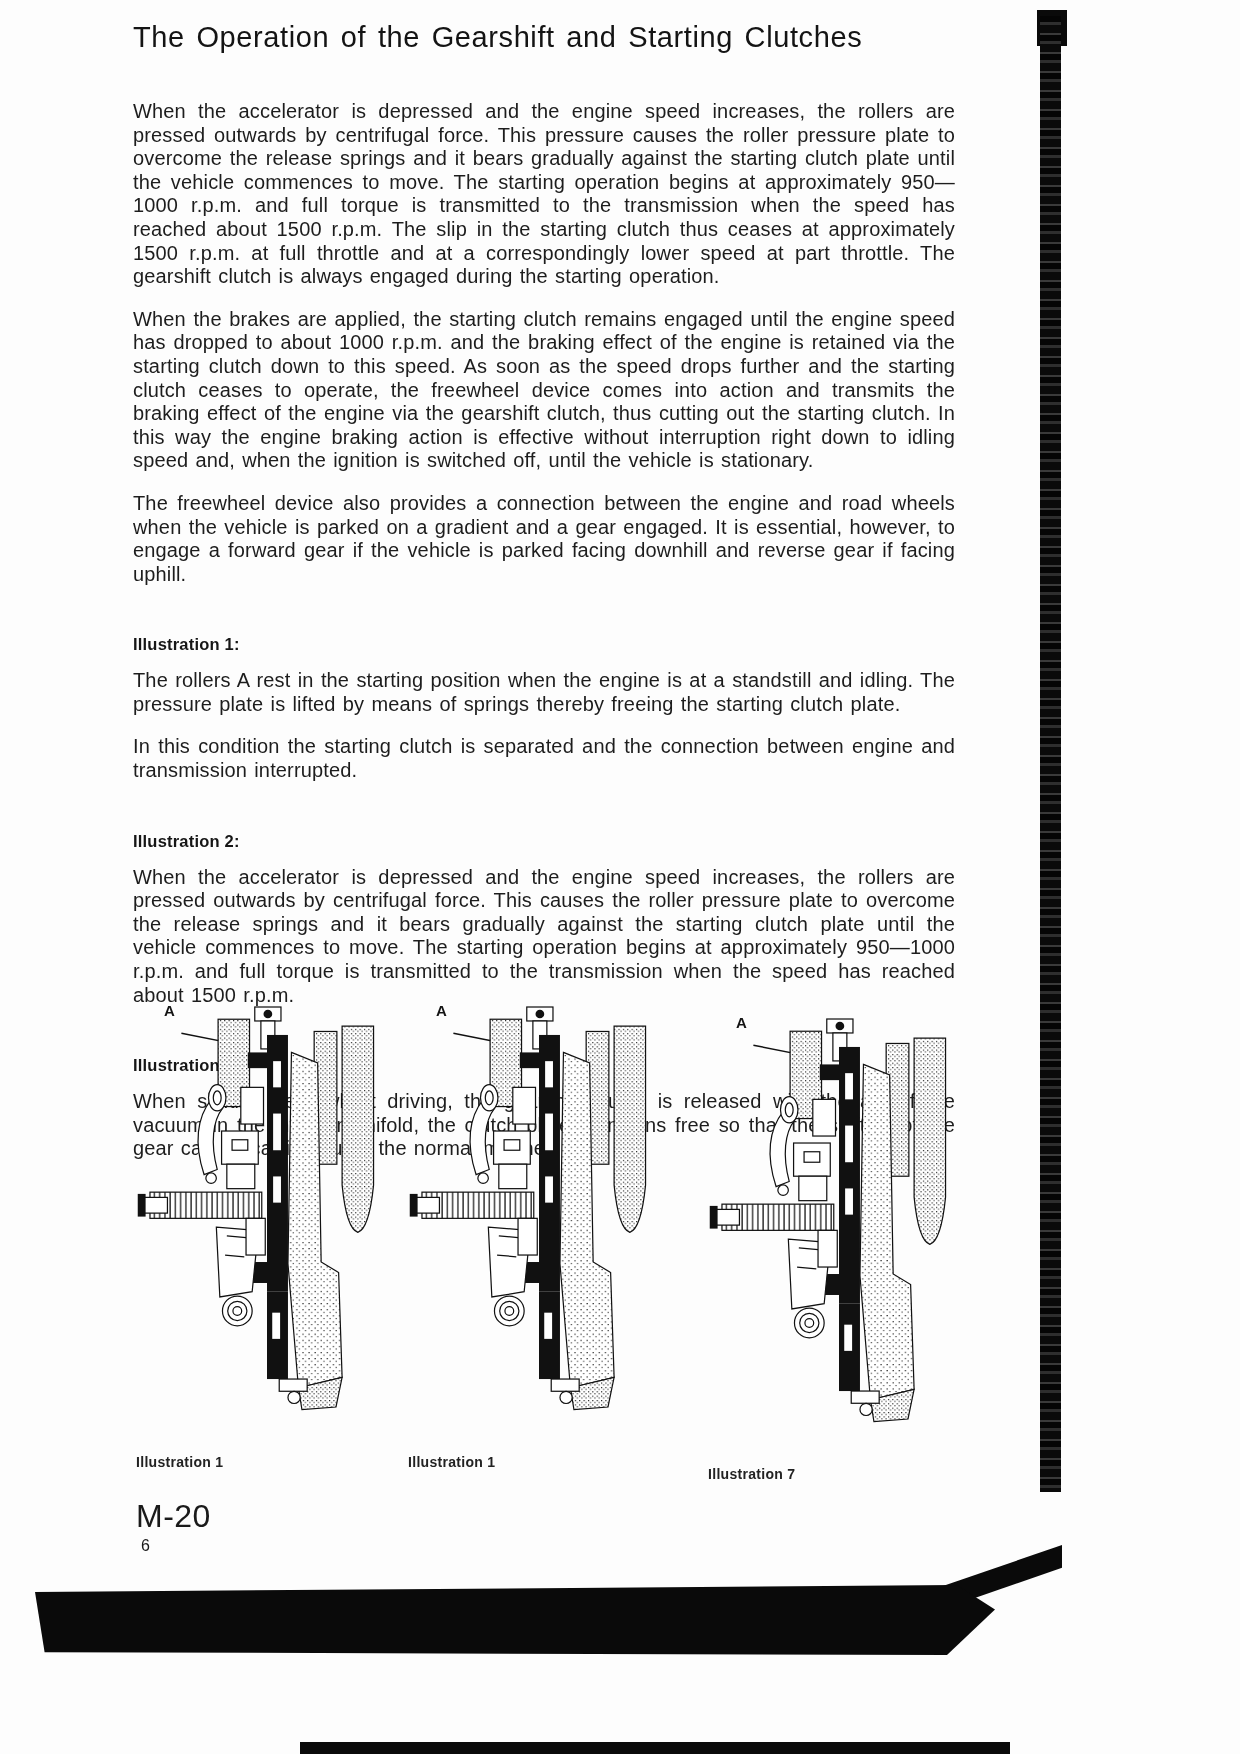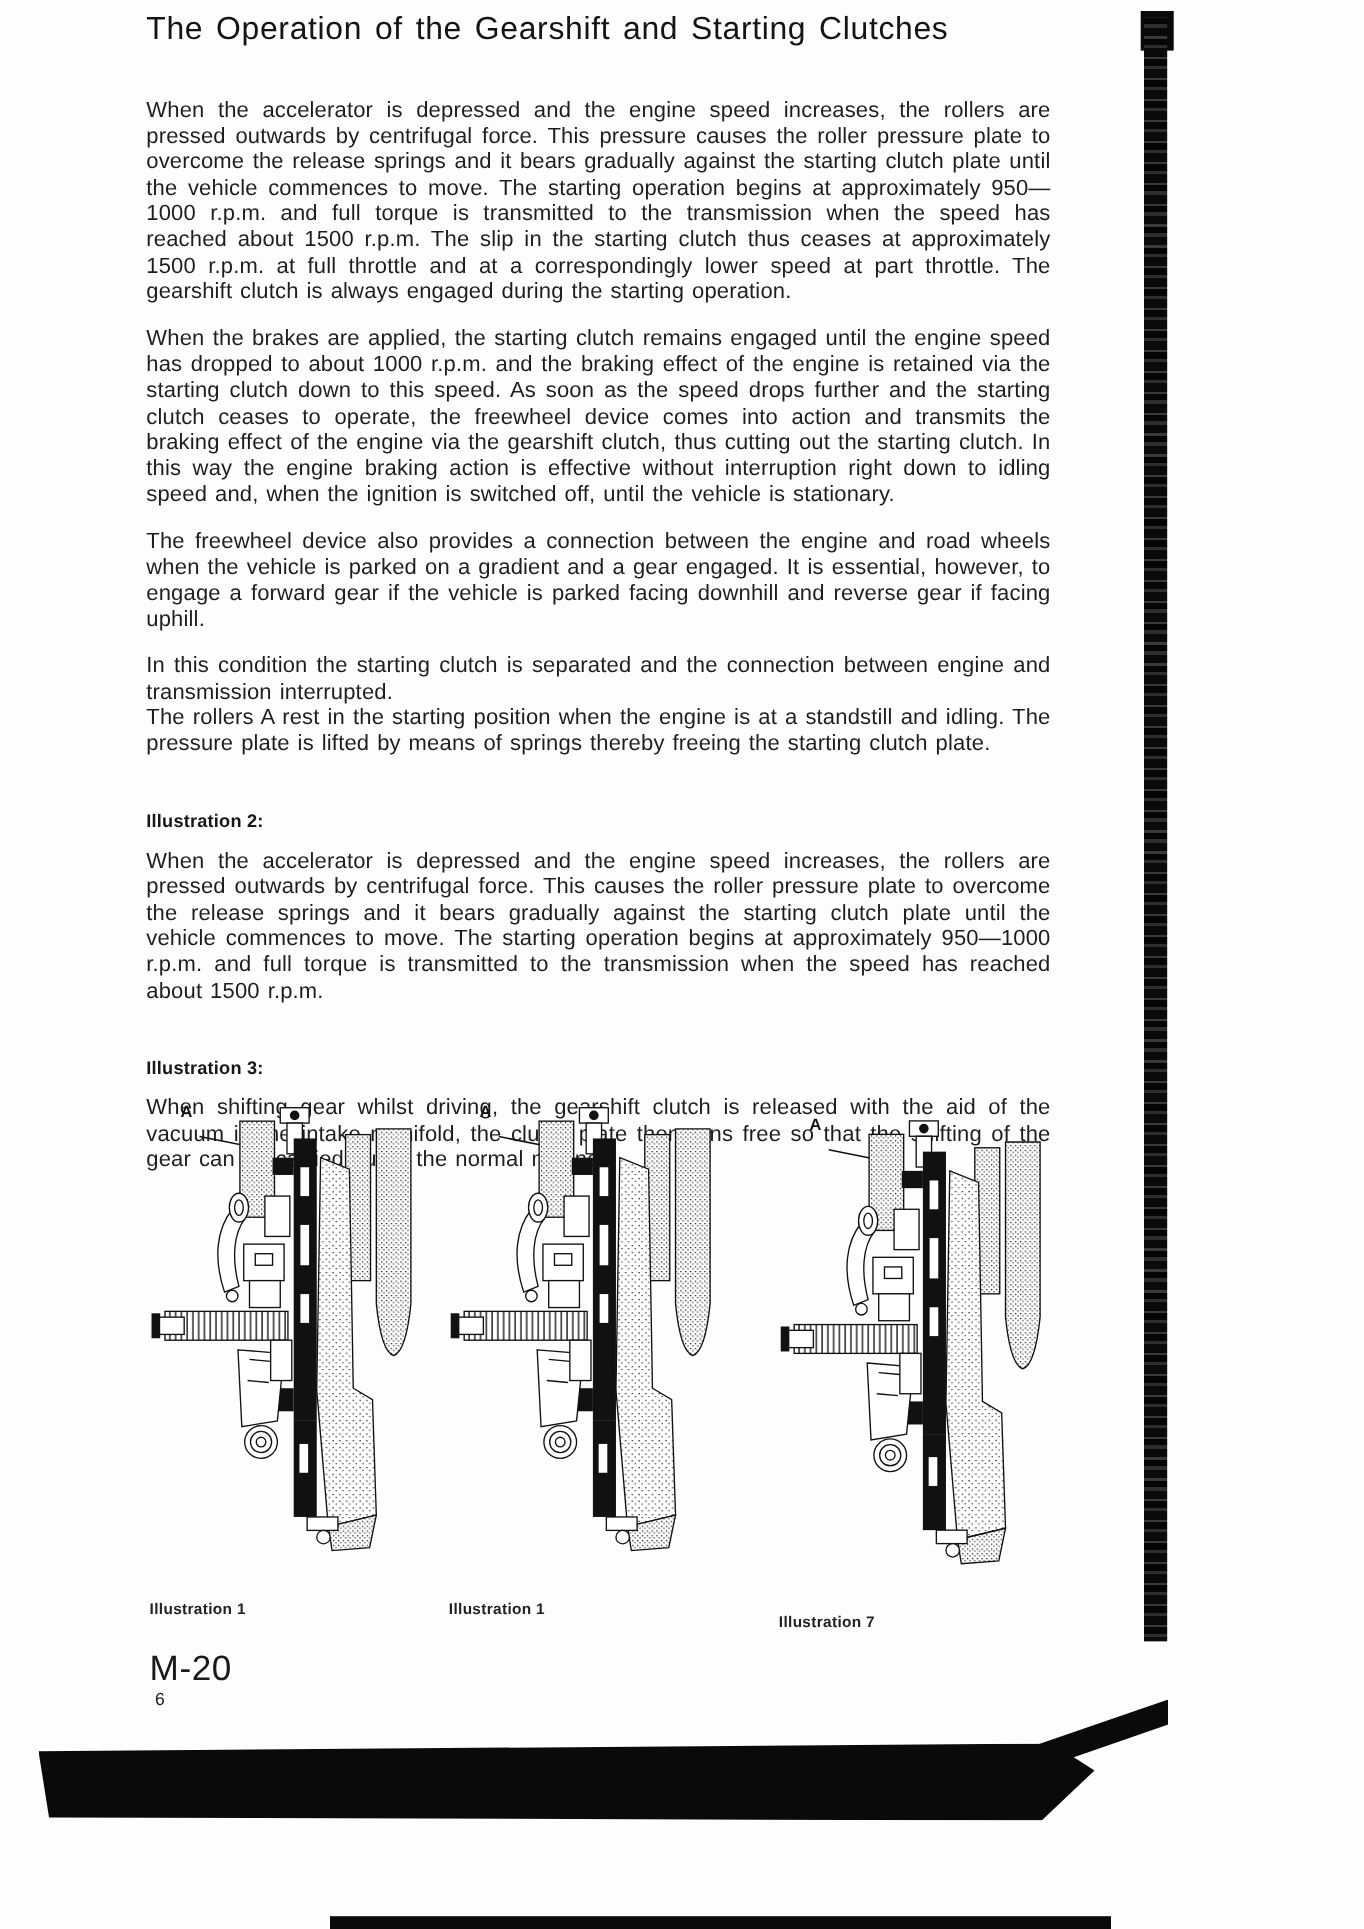--- a/index.html
+++ b/index.html
@@ -9,21 +9,21 @@
     width: 1240px;
     height: 1754px;
     background: #fdfdfd;
     font-family: "Liberation Sans", sans-serif;
     color: #1b1b1b;
     overflow: hidden;
   }
   .content {
     position: absolute;
     left: 133px;
-    top: 10px;
+    top: 21px;
     width: 822px;
   }
   h1.title {
     font-size: 29px;
     font-weight: 500;
     letter-spacing: 0.6px;
     word-spacing: 3px;
     color: #141414;
     margin-bottom: 46px;
   }
@@ -218,22 +218,23 @@
     </defs>
   </svg>
 
   <div class="content">
     <h1 class="title">The Operation of the Gearshift and Starting Clutches</h1>
 
     <p class="body-para">When the accelerator is depressed and the engine speed increases, the rollers are pressed outwards by centrifugal force. This pressure causes the roller pressure plate to overcome the release springs and it bears gradually against the starting clutch plate until the vehicle commences to move. The starting operation begins at approximately 950—1000 r.p.m. and full torque is transmitted to the transmission when the speed has reached about 1500 r.p.m. The slip in the starting clutch thus ceases at approximately 1500 r.p.m. at full throttle and at a correspondingly lower speed at part throttle. The gearshift clutch is always engaged during the starting operation.</p>
     <p class="body-para">When the brakes are applied, the starting clutch remains engaged until the engine speed has dropped to about 1000 r.p.m. and the braking effect of the engine is retained via the starting clutch down to this speed. As soon as the speed drops further and the starting clutch ceases to operate, the freewheel device comes into action and transmits the braking effect of the engine via the gearshift clutch, thus cutting out the starting clutch. In this way the engine braking action is effective without interruption right down to idling speed and, when the ignition is switched off, until the vehicle is stationary.</p>
     <p class="body-para">The freewheel device also provides a connection between the engine and road wheels when the vehicle is parked on a gradient and a gear engaged. It is essential, however, to engage a forward gear if the vehicle is parked facing downhill and reverse gear if facing uphill.</p>
 
+    <div class="section-heading">Illustration 1:</div>
+    <p class="body-para">The rollers A rest in the starting position when the engine is at a standstill and idling. The pressure plate is lifted by means of springs thereby freeing the starting clutch plate.</p>
     <p class="body-para last-in-block">In this condition the starting clutch is separated and the connection between engine and transmission interrupted.</p>
-    <p class="body-para">The rollers A rest in the starting position when the engine is at a standstill and idling. The pressure plate is lifted by means of springs thereby freeing the starting clutch plate.</p>
 
     <div class="section-heading">Illustration 2:</div>
     <p class="body-para last-in-block">When the accelerator is depressed and the engine speed increases, the rollers are pressed outwards by centrifugal force. This causes the roller pressure plate to overcome the release springs and it bears gradually against the starting clutch plate until the vehicle commences to move. The starting operation begins at approximately 950—1000 r.p.m. and full torque is transmitted to the transmission when the speed has reached about 1500 r.p.m.</p>
 
     <div class="section-heading">Illustration 3:</div>
     <p class="body-para last-in-block">When shifting gear whilst driving, the gearshift clutch is released with the aid of the vacuum in the intake manifold, the clutch plate then runs free so that the shifting of the gear can be carried out in the normal manner.</p>
   </div>
 
   <div class="figures-row">
 

